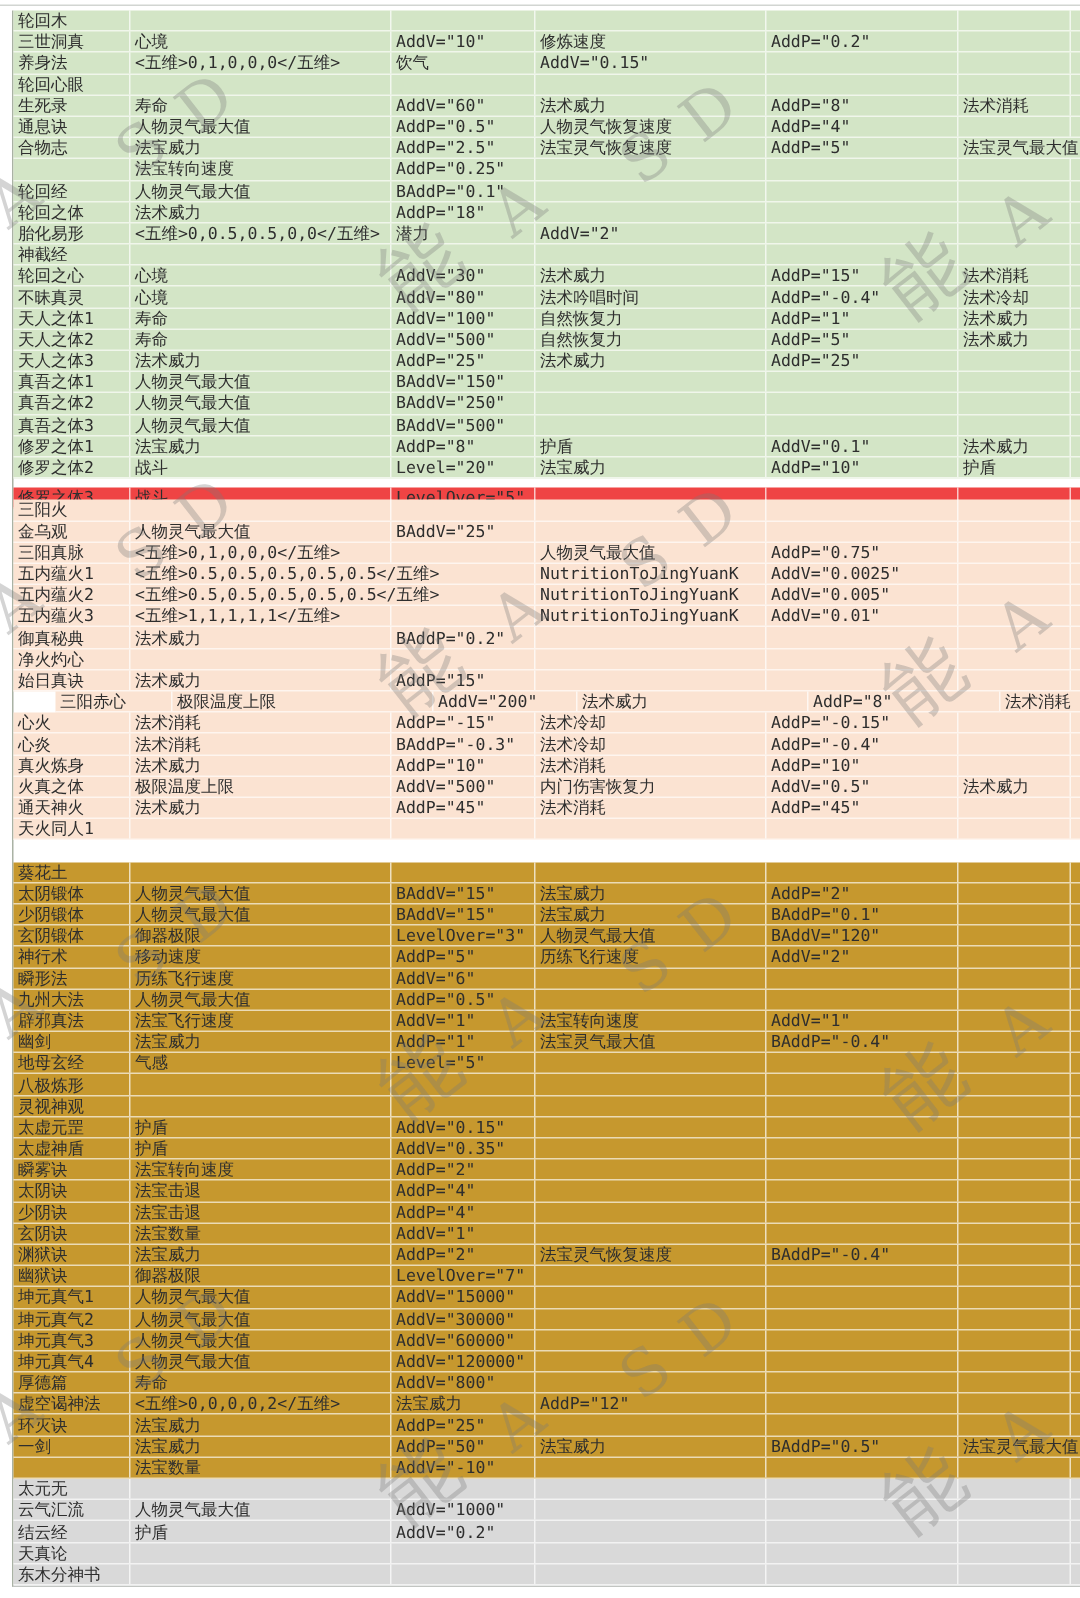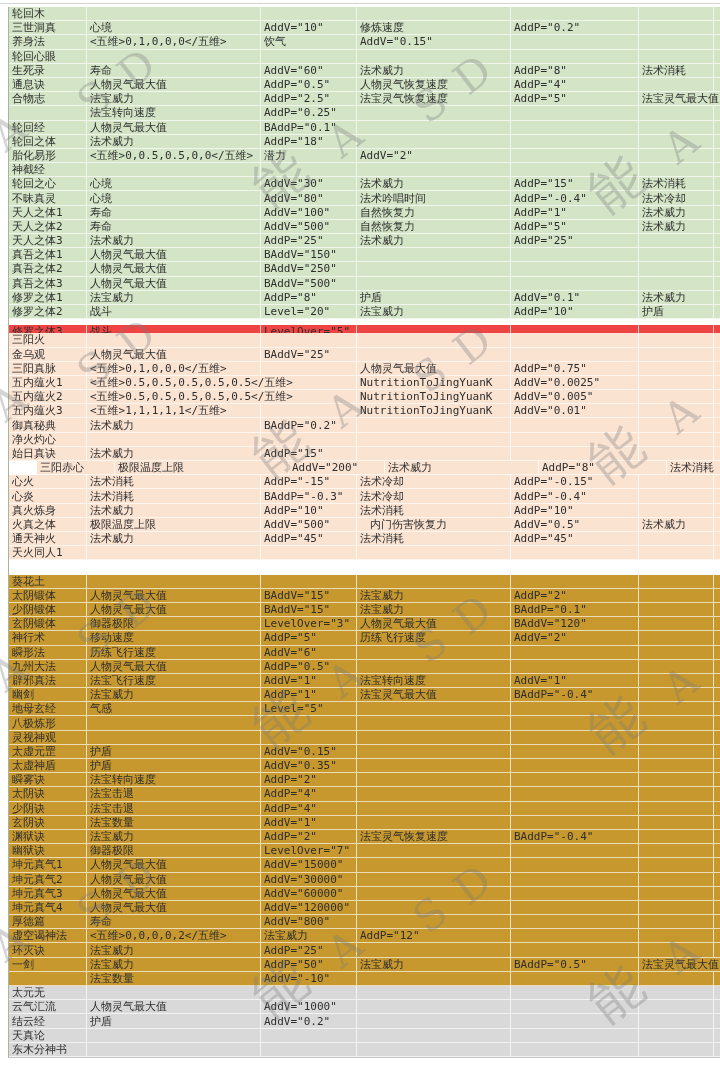--- a/index.html
+++ b/index.html
@@ -371,21 +371,21 @@
       <div class="cell" style="left: 252px; width: 96px;">AddP="10"</div>
       <div class="cell" style="left: 348px; width: 154px;">法术消耗</div>
       <div class="cell" style="left: 502px; width: 128px;">AddP="10"</div>
       <div class="cell" style="left: 630px; width: 75px;"></div>
       <div class="cell no-right" style="left: 705px; width: 7px;"></div>
     </div>
     <div class="row" style="top: 510.811px; height: 14.1892px; background: rgb(251, 227, 210);">
       <div class="cell" style="left: 0px; width: 78px;">火真之体</div>
       <div class="cell" style="left: 78px; width: 174px;">极限温度上限</div>
       <div class="cell" style="left: 252px; width: 96px;">AddV="500"</div>
-      <div class="cell" style="left: 348px; width: 154px; margin-left: 10px;">内门伤害恢复力</div>
+      <div class="cell" style="left: 348px; width: 154px;">内门伤害恢复力</div>
       <div class="cell" style="left: 502px; width: 128px;">AddV="0.5"</div>
       <div class="cell" style="left: 630px; width: 75px;">法术威力</div>
       <div class="cell no-right" style="left: 705px; width: 7px;"></div>
     </div>
     <div class="row" style="top: 525px; height: 14.1892px; background: rgb(251, 227, 210);">
       <div class="cell" style="left: 0px; width: 78px;">通天神火</div>
       <div class="cell" style="left: 78px; width: 174px;">法术威力</div>
       <div class="cell" style="left: 252px; width: 96px;">AddP="45"</div>
       <div class="cell" style="left: 348px; width: 154px;">法术消耗</div>
       <div class="cell" style="left: 502px; width: 128px;">AddP="45"</div>

